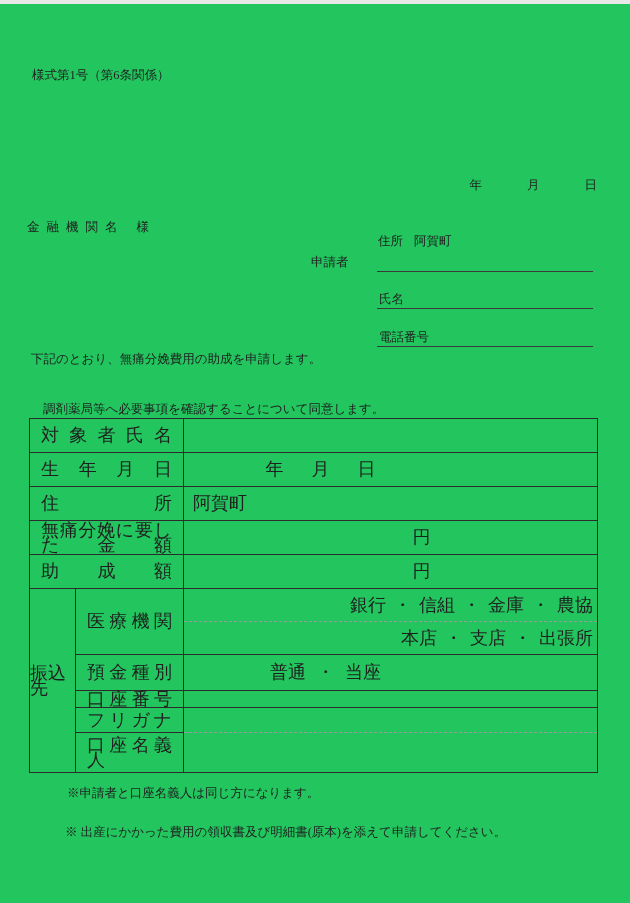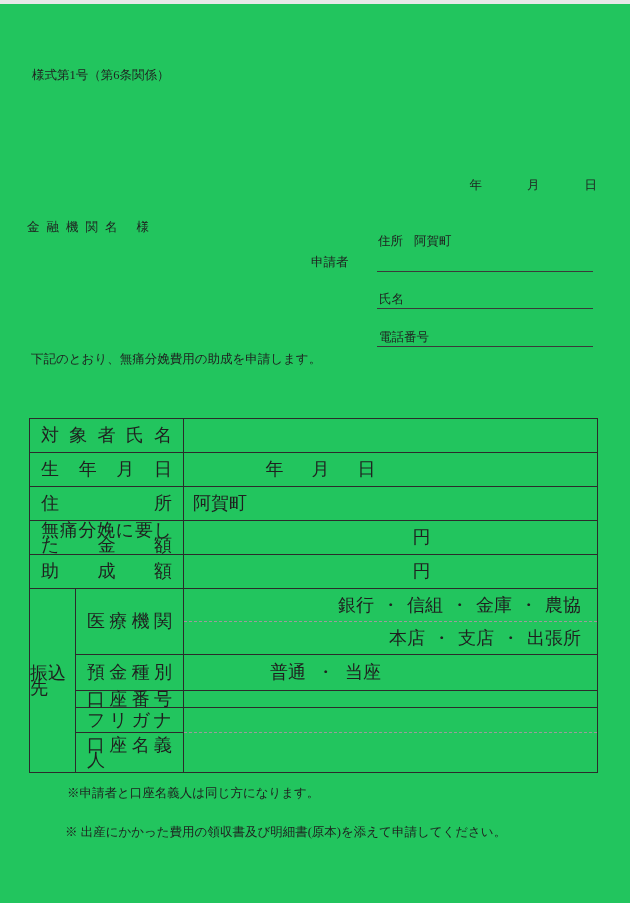--- a/index.html
+++ b/index.html
@@ -54,21 +54,21 @@
   .app-table tr.h31 { height: 17px; }
   .app-table tr.h25 { height: 25px; }
   .app-table tr.h40 { height: 40px; }
   td.lbl, td.sublbl {
     text-align: justify; text-align-last: justify;
     padding: 0 11px;
   }
   td.furikomi { text-align: left; }
   td.val-left   { text-align: left; padding-left: 9px; }
   td.val-yen    { text-align: center; padding-left: 62px; }
-  td.val-right  { text-align: right; padding-right: 16px; word-spacing: 3px; }
+  td.val-right  { text-align: right; padding-right: 4px; word-spacing: 3px; }
   td.val-acct   { text-align: center; padding-right: 130px; word-spacing: 6px; }
   .birth-row { display: flex; justify-content: center; gap: 28px; padding-right: 140px; }
   td.dash-below { border-bottom: 1px dashed #9a9a9a; }
   td.dash-above { border-top: 1px dashed #9a9a9a; }
 
   
   .note1 { left: 67px; top: 782px; }
   .note2 { left: 65px; top: 821px; }
 </style>
 </head>
@@ -100,20 +100,21 @@
   <div class="abs field-line name-line">
     <span class="flabel">氏名</span>
   </div>
 
   <div class="abs field-line phone-line">
     <span class="flabel">電話番号</span>
   </div>
 
   <div class="abs intro">下記のとおり、無痛分娩費用の助成を申請します。</div>
 
+  <div class="abs consent-line2">調剤薬局等へ必要事項を確認することについて同意します。</div>
 
   <table class="app-table">
     <colgroup>
       <col style="width:46px">
       <col style="width:108px">
       <col style="width:414px">
     </colgroup>
     <tbody>
       <tr class="h34">
         <td class="lbl" colspan="2">対象者氏名</td>

